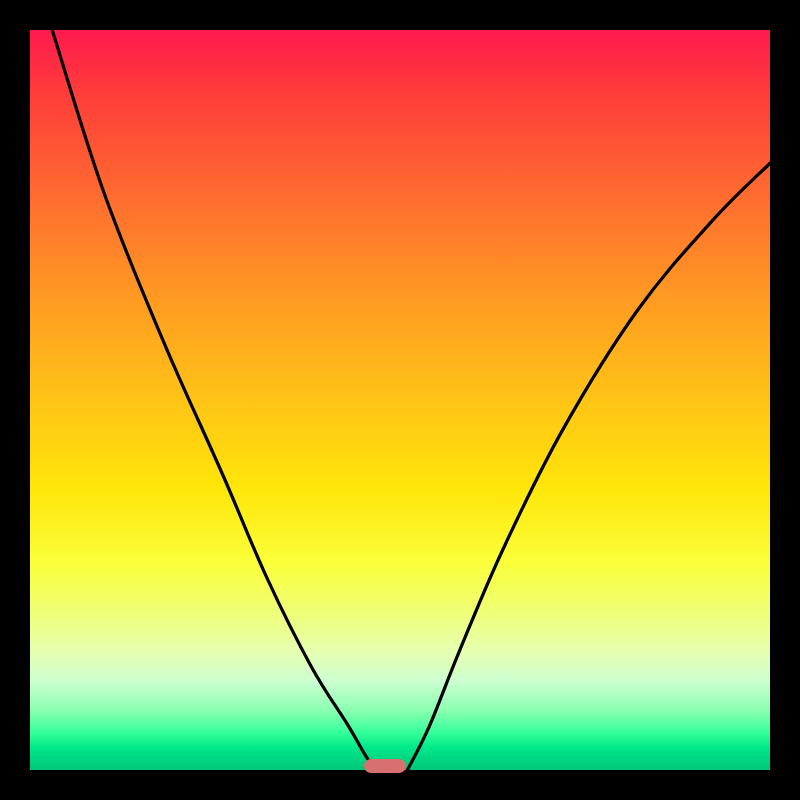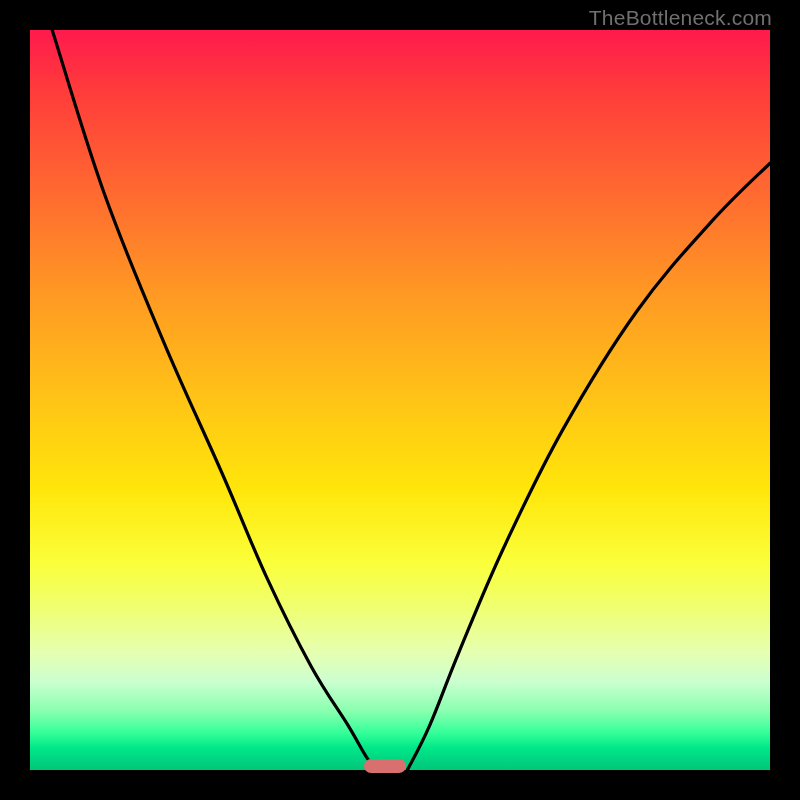--- a/index.html
+++ b/index.html
@@ -63,21 +63,20 @@
     width: 42px;
     height: 14px;
     background: #d87070;
     border-radius: 7px;
   }
 </style>
 </head>
 <body>
 
 <div class="outer">
-  <div class="watermark">TheBottleneck.com</div>
   <div class="plot">
     <svg class="curves" viewBox="0 0 740 740">
         <path d="M 22.2 0 C 31.524 29.30399999999999, 54.02 106.85599999999995, 74 162.79999999999995 C 93.97999999999999 218.74399999999997, 111.88799999999999 260.184, 133.2 310.8 C 154.512 361.416, 173.752 401.376, 192.4 444 C 211.048 486.624, 220.816 512.9680000000001, 236.8 547.6 C 252.78400000000002 582.232, 266.548 609.76, 281.2 636.4 C 295.852 663.04, 307.544 678.284, 318.2 695.6 C 328.856 712.916, 333.74 724.6080000000001, 340.40000000000003 732.6 C 347.06000000000006 740.592, 352.536 738.668, 355.2 740" fill="none" stroke="#000" stroke-width="3.2" stroke-linecap="round"></path>
         <path d="M 377.40000000000003 740 C 381.396 732.008, 390.276 716.912, 399.6 695.6 C 408.92400000000004 674.288, 415.88 653.568, 429.2 621.6 C 442.52 589.6320000000001, 454.95200000000006 557.96, 473.6 518 C 492.248 478.03999999999996, 508.82399999999996 442.224, 532.8 399.59999999999997 C 556.776 356.97599999999994, 580.16 318.496, 606.8 281.2 C 633.4399999999999 243.904, 656.8240000000001 219.03999999999996, 680.8000000000001 192.39999999999998 C 704.7760000000001 165.76, 729.344 143.85600000000002, 740 133.20000000000005" fill="none" stroke="#000" stroke-width="3.2" stroke-linecap="round"></path>
       </svg>
     <div class="marker" style="left: 334.2px; top: 729.3px;"></div>
   </div>
 </div>
 
 </body></html>

